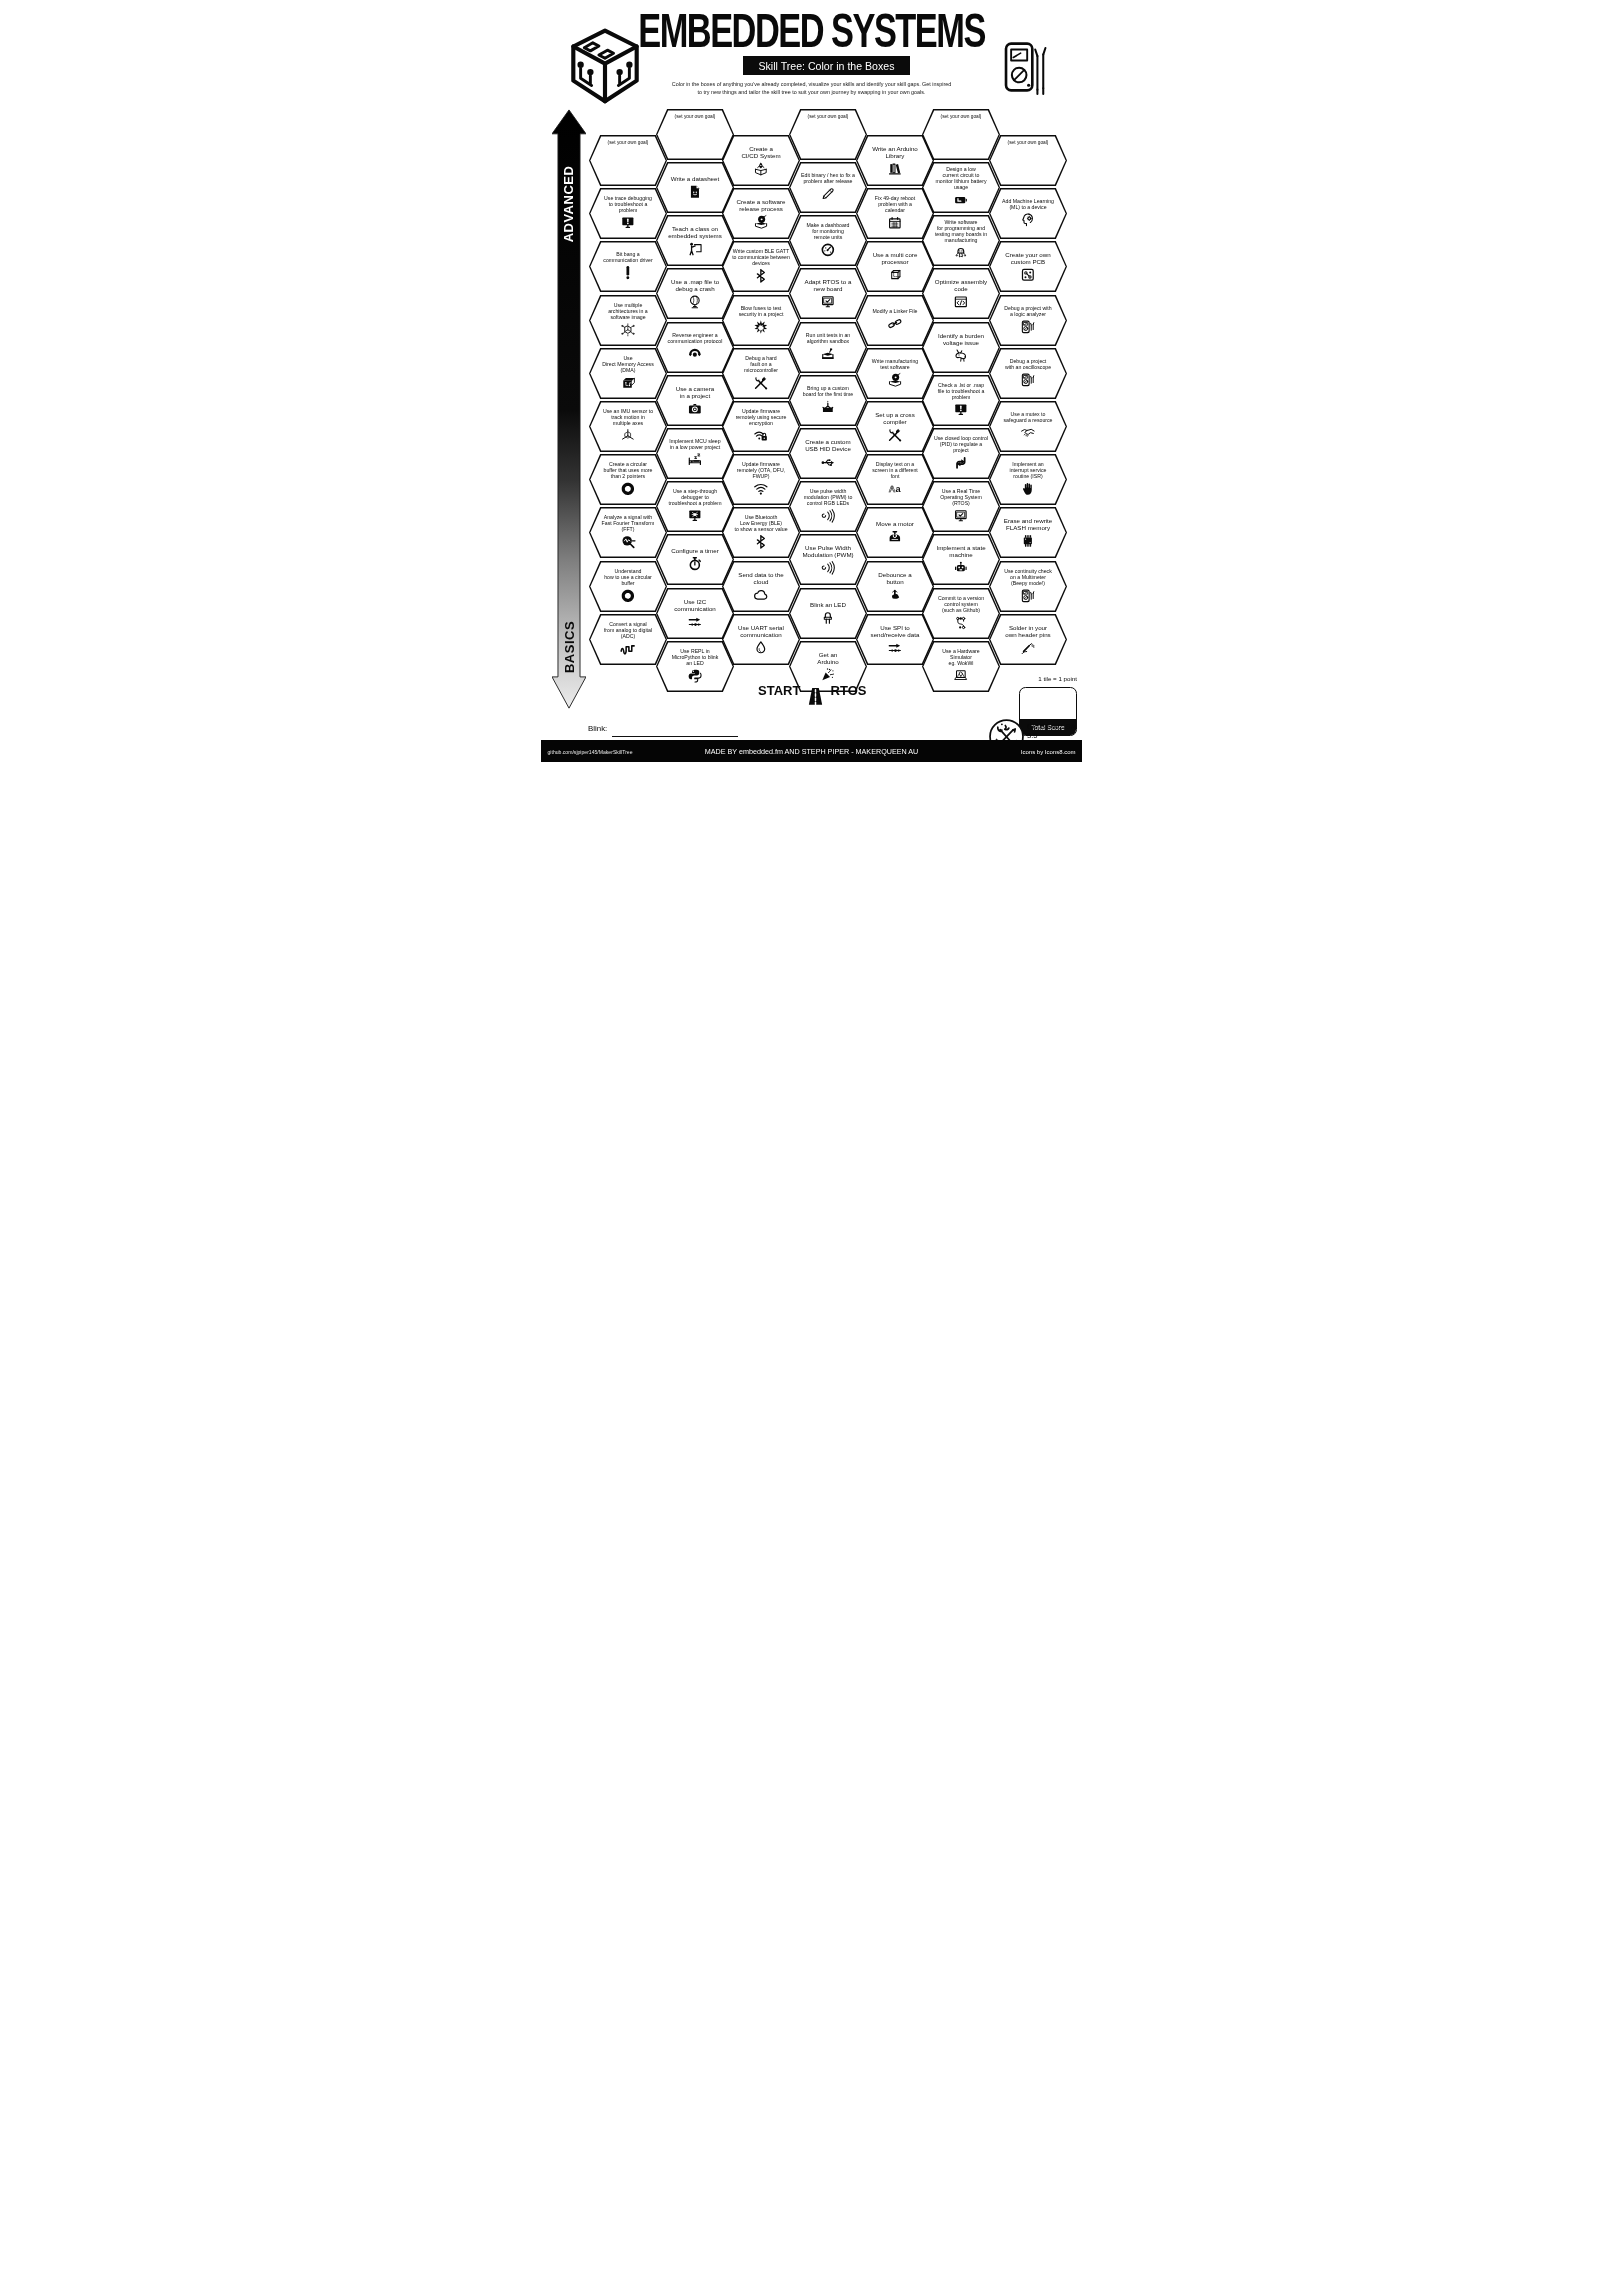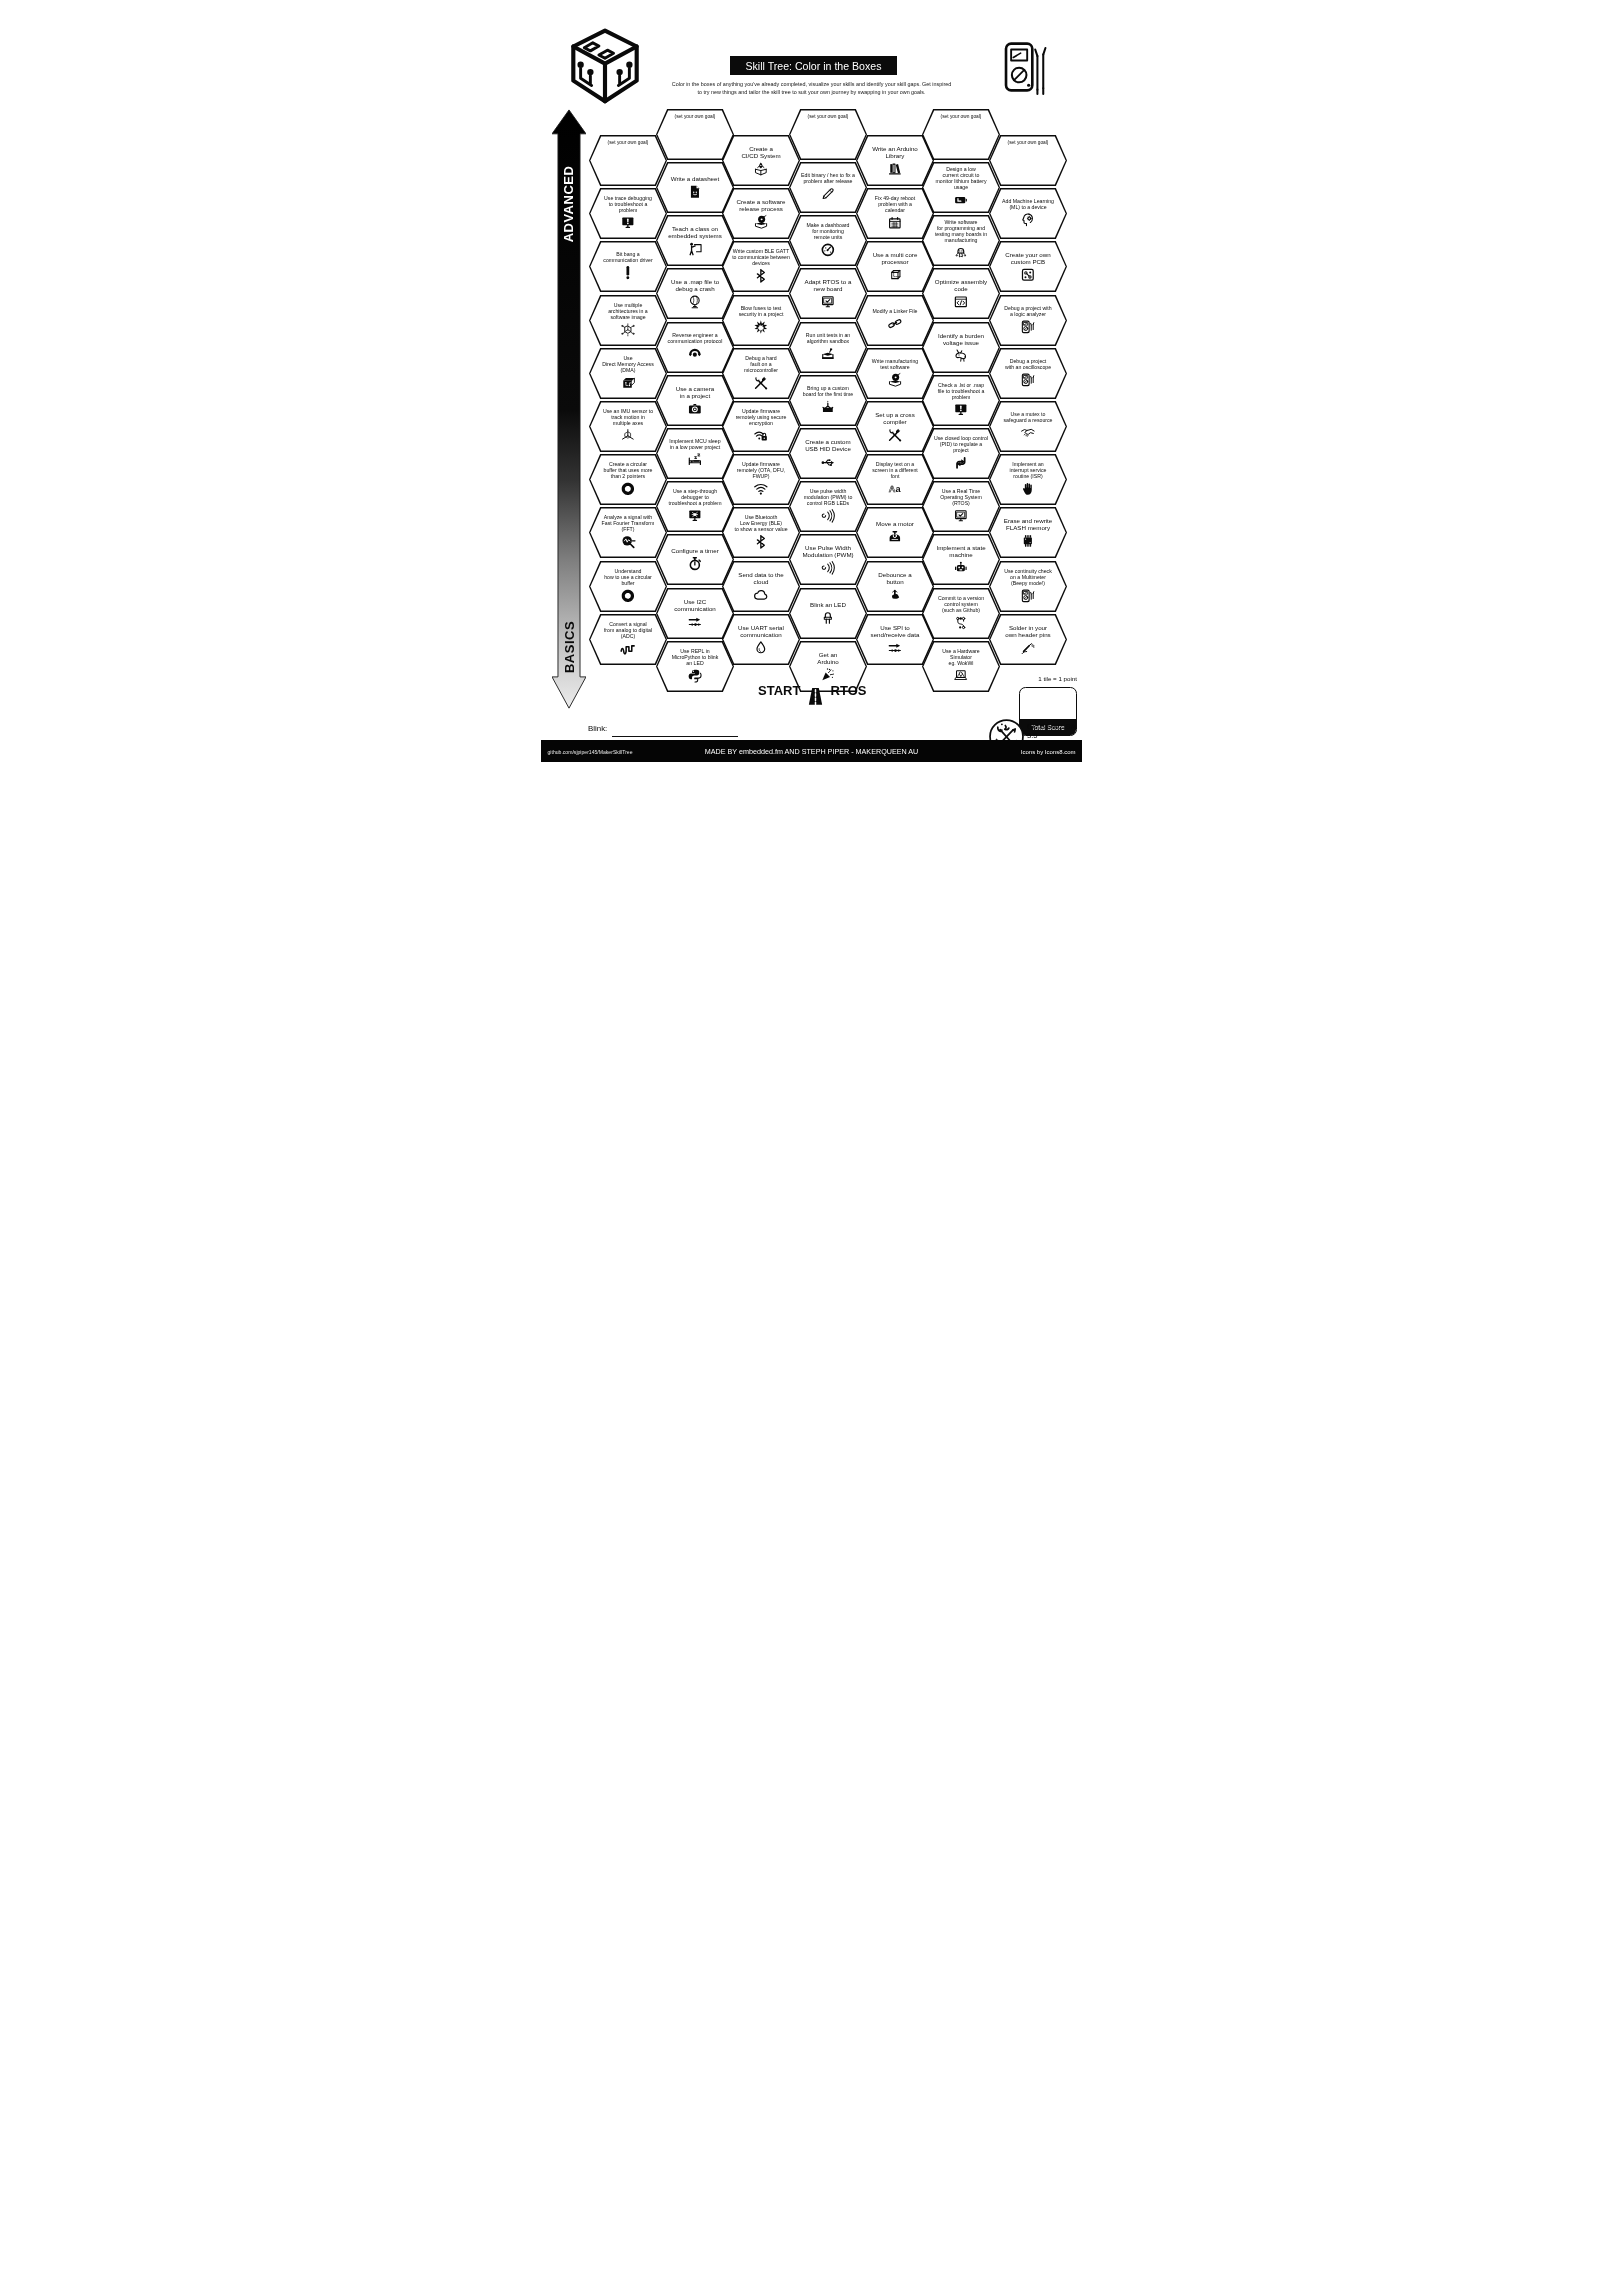--- a/index.html
+++ b/index.html
@@ -3,21 +3,21 @@
 <meta charset="utf-8">
 <style>
   html,body{margin:0;padding:0;background:#fff;}
   #page{position:relative;width:541px;height:765px;margin:0 auto;background:#fff;
         font-family:"Liberation Sans",sans-serif;color:#0a0a0a;overflow:hidden;}
 
   
   .title-wrap{position:absolute;left:0;top:6.5px;width:100%;text-align:center;}
   .title{display:inline-block;font-weight:bold;font-size:43px;letter-spacing:-1.9px;
          transform:scale(.80,1.10);transform-origin:center;white-space:nowrap;}
-  .subtitle-box{position:absolute;left:189px;top:56px;width:167px;height:19.4px;background:#0b0b0b;
+  .subtitle-box{position:absolute;left:202px;top:56px;width:167px;height:19.4px;background:#0b0b0b;
                 display:flex;align-items:center;justify-content:center;}
   .subtitle-box span{color:#fff;font-size:10.6px;}
   .desc{position:absolute;left:0;top:80px;width:100%;text-align:center;font-size:5.4px;line-height:1.5;color:#161616;}
   .logo{position:absolute;left:25px;top:27px;}
   .meter{position:absolute;left:462px;top:40px;}
 
   
   .arrow-wrap{position:absolute;left:10.6px;top:106px;width:34px;height:607px;}
   .vlabel{position:absolute;text-align:center;font-weight:bold;font-size:13px;letter-spacing:0.5px;
           transform:rotate(-90deg);transform-origin:left top;}
@@ -79,20 +79,23 @@
       </g>
       <g fill="#0a0a0a">
         <circle cx="12" cy="31" r="2.6"></circle>
           <circle cx="20" cy="37" r="2.6"></circle>
         <circle cx="52" cy="31" r="2.6"></circle>
           <circle cx="44" cy="37" r="2.6"></circle>
       </g>
     </svg>
   </div>
 
+  <div class="title-wrap">
+    <span class="title">EMBEDDED SYSTEMS</span>
+  </div>
 
   <div class="subtitle-box">
     <span>Skill Tree: Color in the Boxes</span>
   </div>
 
   <div class="desc">
     <div>Color in the boxes of anything you've already completed, visualize your skills and identify your skill gaps.  Get inspired</div>
     <div>to try new things and tailor the skill tree to suit your own journey by swapping in your own goals.</div>
   </div>
 

